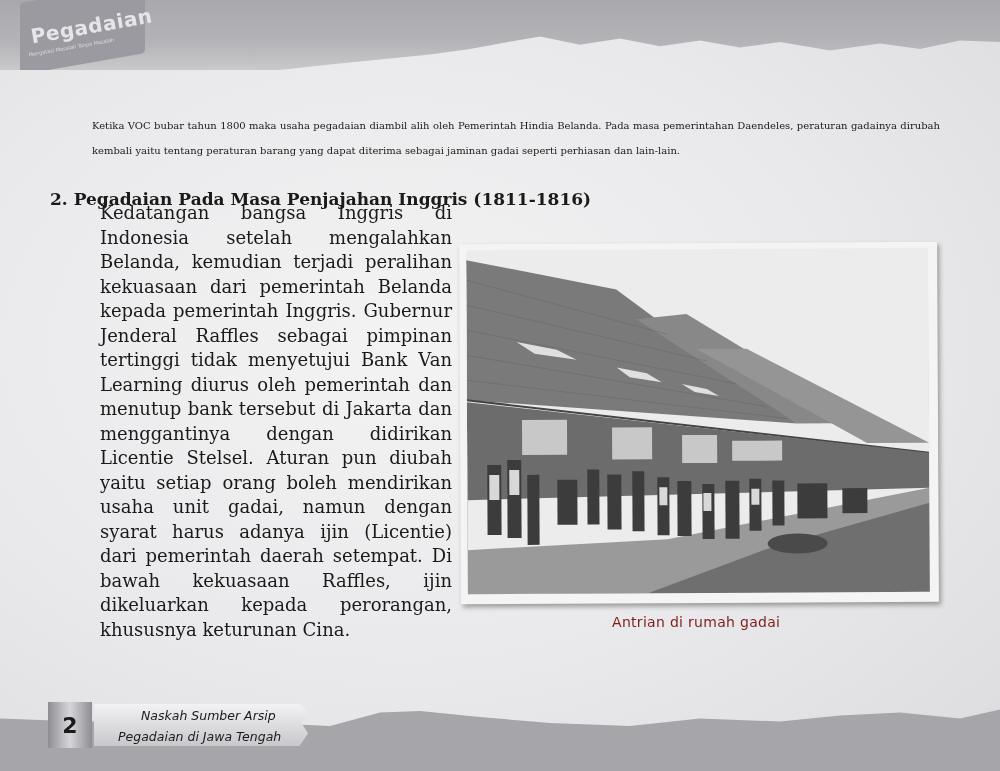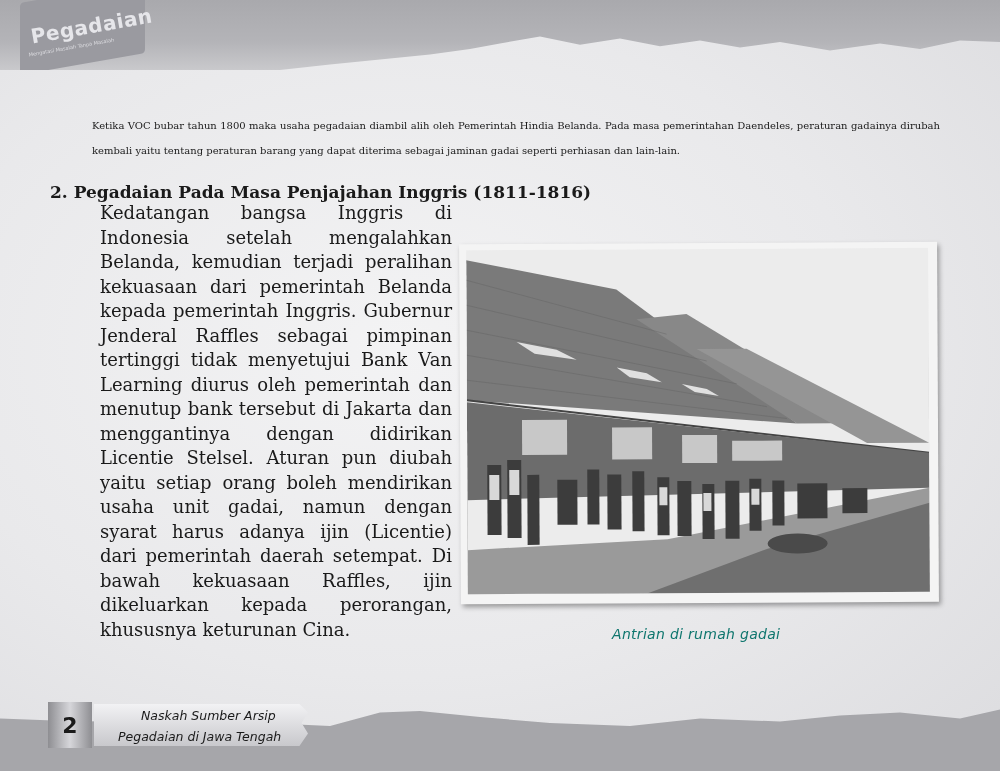--- a/index.html
+++ b/index.html
@@ -41,21 +41,21 @@
     .text {
       position: absolute; font-size: 16px; line-height: 24.5px;
       font-family: "DejaVu Serif", "Liberation Serif", serif;
     }
     .intro {
       left: 92px; top: 74px; width: 848px; text-align: justify;
       font-size: 10px;
       margin-top: 40px;
     }
     .heading {
-      position: absolute; left: 50px; top: 182px;
+      position: absolute; left: 50px; top: 189px;
       font-family: "DejaVu Serif", "Liberation Serif", serif;
       font-weight: bold; font-size: 17px;
     }
     .body-col {
       left: 100px; top: 201px; width: 352px; text-align: justify;
       font-size: 18px;
     }
     .body-col p { margin: 0 0 6px 0; }
     .photo-frame {
       position: absolute; left: 460px; top: 243px; width: 478px; height: 360px;
@@ -63,22 +63,22 @@
       transform: rotate(-0.3deg);
     }
     .photo {
       position: absolute; left: 7px; top: 6px; width: 462px; height: 344px;
       background: linear-gradient(180deg, #f0f0f0 0%, #e6e6e6 30%, #c4c4c4 60%, #8a8a8a 100%);
       overflow: hidden;
     }
     .photo svg { position: absolute; left: 0; top: 0; }
     .caption {
       position: absolute; left: 612px; top: 614px;
-      font-family: "DejaVu Sans", sans-serif; font-style: italic;
-      font-size: 14px; color: #0f766e; letter-spacing: 0.3px; margin-top: 12px;
+      font-family: "DejaVu Sans", sans-serif; 
+      font-size: 14px; color: #7f1d1d; letter-spacing: 0.3px;
     }
     .footer-badge {
       position: absolute; left: 48px; top: 702px; width: 262px; height: 46px;
     }
     .badge-num {
       position: absolute; left: 0; top: 0; width: 44px; height: 46px;
       background: linear-gradient(90deg, #8e8e92, #d6d6da 50%, #8e8e92);
       display: flex; align-items: center; justify-content: center;
       font-family: "DejaVu Sans", sans-serif; font-weight: bold; font-size: 22px;
       color: #1a1a1a;

